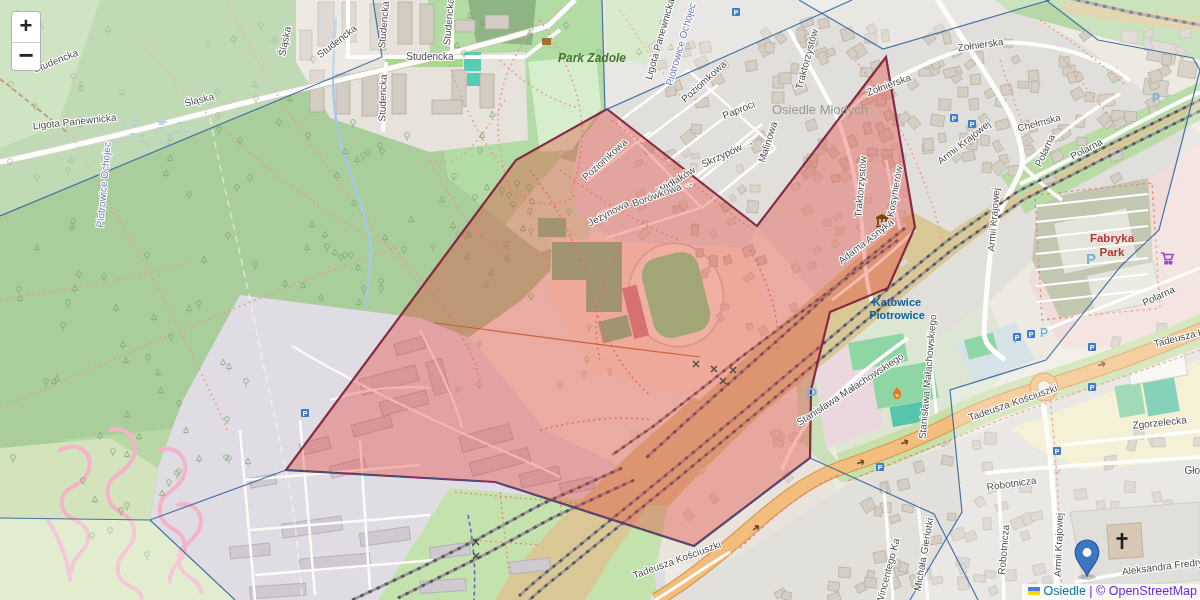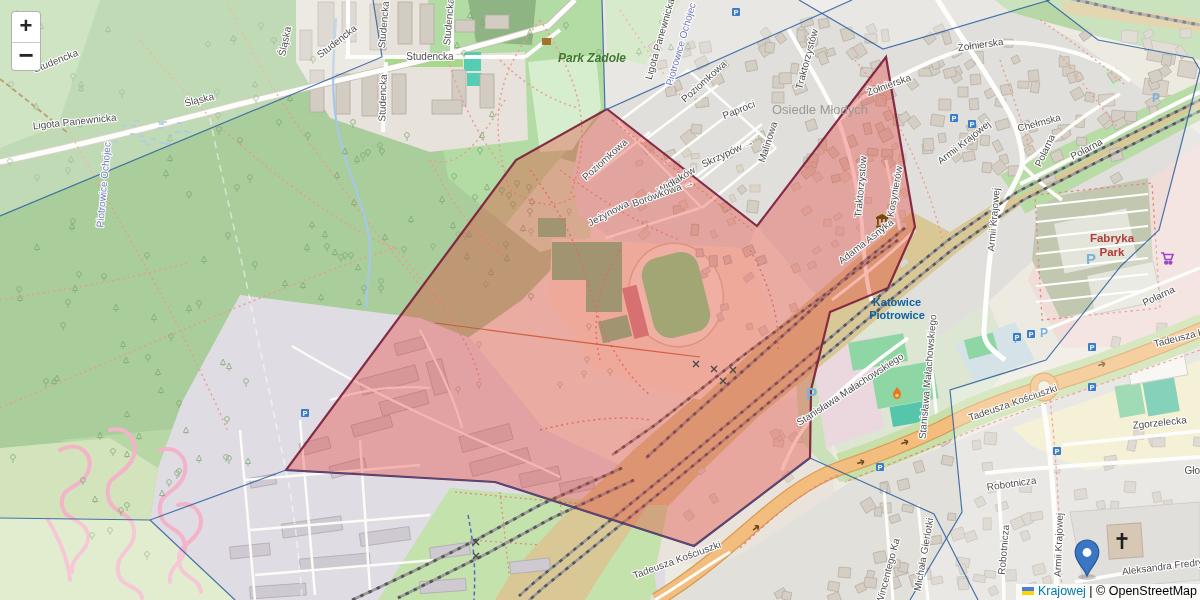--- a/index.html
+++ b/index.html
@@ -1208,15 +1208,15 @@
       </g>
 </svg>
 
 
 <div style="position:absolute;left:11px;top:11px;width:30px;height:60px;background:#fff;border:1px solid rgba(0,0,0,0.3);border-radius:4px;box-sizing:border-box;">
 <div style="height:30px;line-height:27px;text-align:center;font-size:22px;font-weight:bold;color:#262626;border-bottom:1px solid #ccc;">+</div>
 <div style="height:28px;line-height:25px;text-align:center;font-size:26px;font-weight:bold;color:#262626;">−</div>
 </div>
 
 <div style="position:absolute;right:0;bottom:0;background:rgba(255,255,255,0.8);padding:0 3px 1px 6px;font-size:12.5px;color:#333;line-height:15px;">
-<span style="display:inline-block;width:12px;height:8px;background:linear-gradient(#4C7BE1 50%,#FFD500 50%);"></span> <span style="color:#0078A8;">Krajowej</span> <span style="color:#000000;">| © OpenStreetMap</span>
+<span style="display:inline-block;width:12px;height:8px;background:linear-gradient(#4C7BE1 50%,#FFD500 50%);"></span> <span style="color:#0078A8;">Osiedle</span> <span style="color:#6d28d9;">| © OpenStreetMap</span>
 </div>
 </div>
 
 </body></html>

